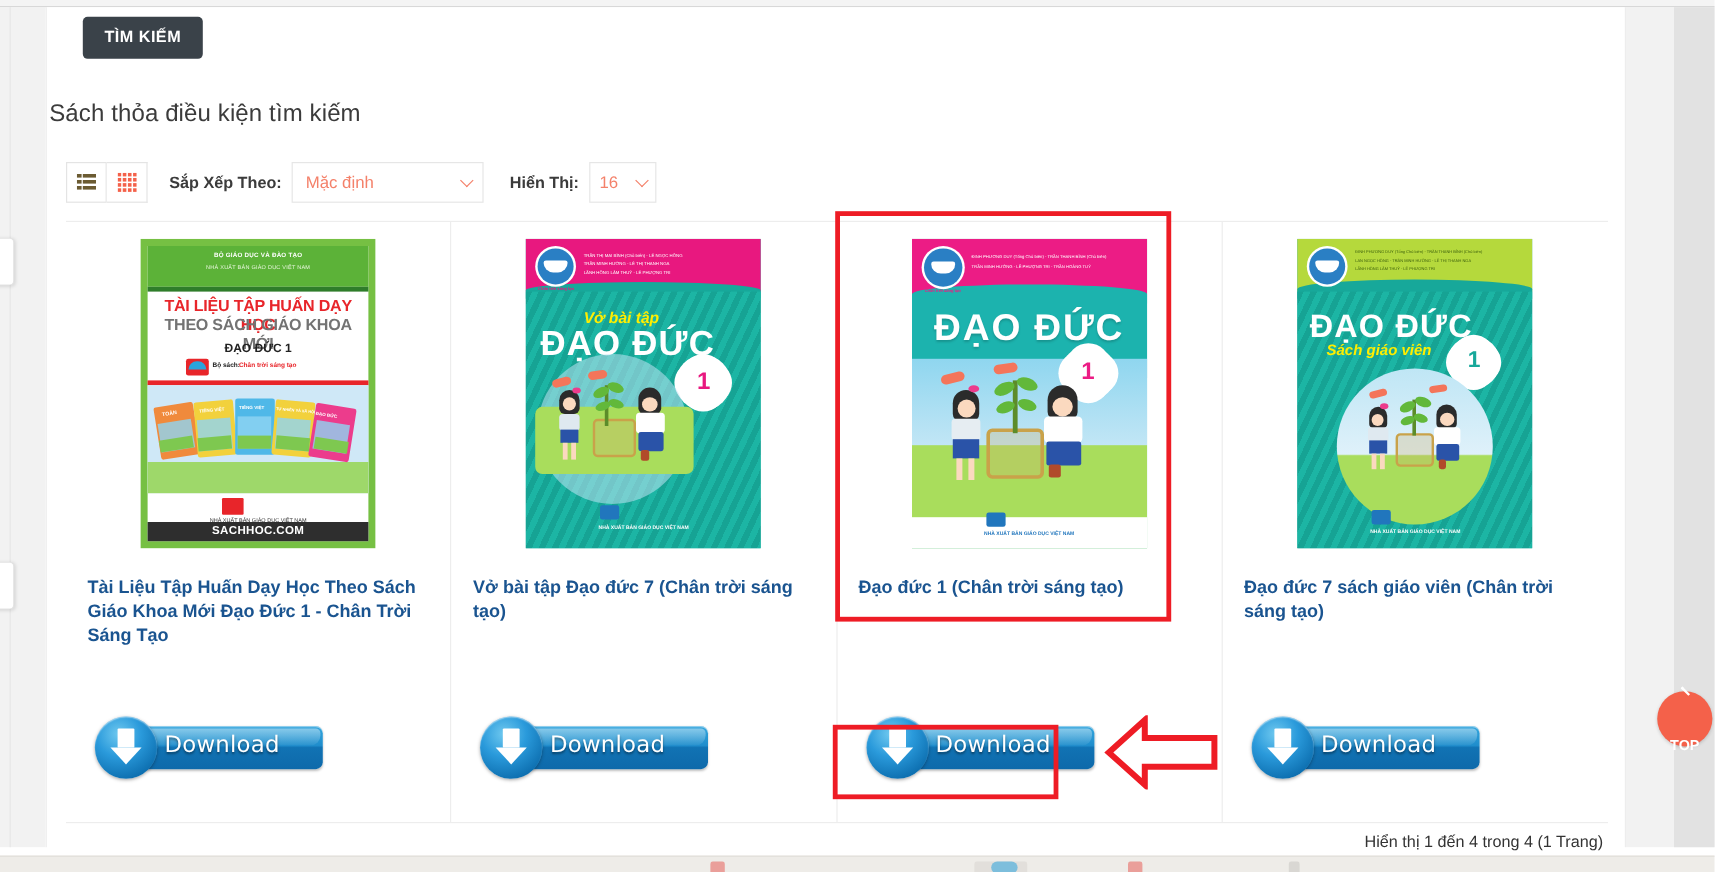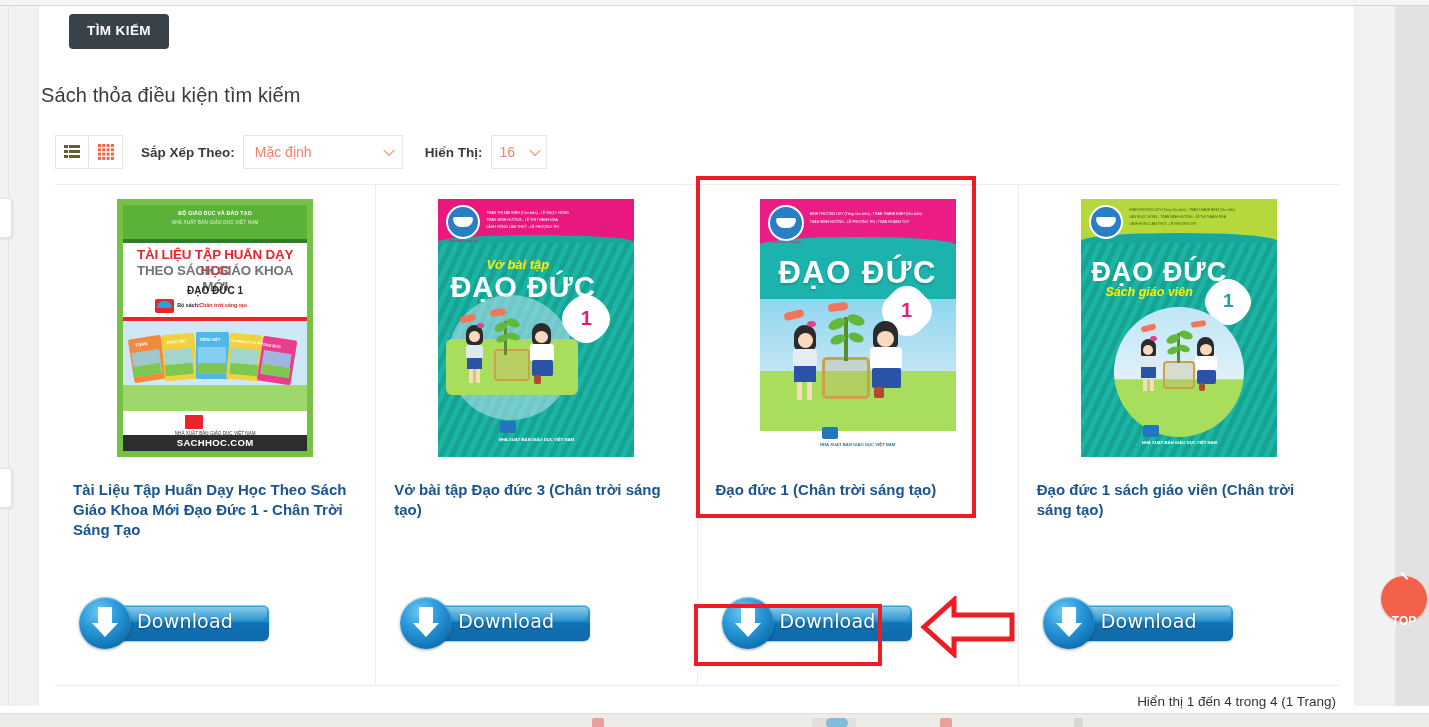--- a/index.html
+++ b/index.html
@@ -420,21 +420,21 @@
             <div class="abs" style="left:56px;top:150px;width:36px;height:32px;border:2.4px solid #c9a24a;border-radius:4px;background:rgba(210,180,110,.35);"></div>
             <div class="abs" style="left:66px;top:122px;width:3px;height:34px;background:#5c8c2a;"></div>
             <div class="abs" style="left:56px;top:124px;width:14px;height:8px;background:#62b83a;border-radius:50%;transform:rotate(-25deg);"></div>
             <div class="abs" style="left:68px;top:120px;width:14px;height:8px;background:#62b83a;border-radius:50%;transform:rotate(20deg);"></div>
             <div class="abs" style="left:58px;top:136px;width:13px;height:7px;background:#62b83a;border-radius:50%;transform:rotate(-20deg);"></div>
             <div class="abs" style="left:69px;top:134px;width:13px;height:7px;background:#62b83a;border-radius:50%;transform:rotate(18deg);"></div>
             <div class="abs" style="left:62px;top:222px;width:16px;height:12px;background:#2176bd;border-radius:2px;"></div>
             <div class="abs ctr" style="left:6px;top:238px;right:6px;font-size:4.2px;font-weight:bold;color:#ffffff;">NHÀ XUẤT BẢN GIÁO DỤC VIỆT NAM</div>
           </div>
         </div>
-        <div class="p-title">Vở bài tập Đạo đức 3 (Chân trời sáng tạo)</div>
+        <div class="p-title">Vở bài tập Đạo đức 7 (Chân trời sáng tạo)</div>
         <div class="dl-wrap">
           <div class="dl-pill">
               <div class="gloss"></div>
             </div>
           <div class="dl-text">Download</div>
           <div class="dl-circle">
             <div class="dl-arrow">
                 <div class="stem"></div>
                 <div class="head"></div>
               </div>
@@ -541,21 +541,21 @@
             <div class="abs" style="left:82px;top:162px;width:32px;height:28px;border:2.2px solid #c9a24a;border-radius:4px;background:rgba(205,175,110,.3);"></div>
             <div class="abs" style="left:96px;top:134px;width:3px;height:30px;background:#5c8c2a;"></div>
             <div class="abs" style="left:85px;top:136px;width:14px;height:8px;background:#62b83a;border-radius:50%;transform:rotate(-25deg);"></div>
             <div class="abs" style="left:98px;top:132px;width:14px;height:8px;background:#62b83a;border-radius:50%;transform:rotate(20deg);"></div>
             <div class="abs" style="left:86px;top:148px;width:12px;height:7px;background:#62b83a;border-radius:50%;transform:rotate(-20deg);"></div>
             <div class="abs" style="left:97px;top:146px;width:12px;height:7px;background:#62b83a;border-radius:50%;transform:rotate(18deg);"></div>
             <div class="abs" style="left:62px;top:226px;width:16px;height:12px;background:#2176bd;border-radius:2px;"></div>
             <div class="abs ctr" style="left:6px;top:241px;right:6px;font-size:4.2px;font-weight:bold;color:#ffffff;">NHÀ XUẤT BẢN GIÁO DỤC VIỆT NAM</div>
           </div>
         </div>
-        <div class="p-title">Đạo đức 1 sách giáo viên (Chân trời sáng tạo)</div>
+        <div class="p-title">Đạo đức 7 sách giáo viên (Chân trời sáng tạo)</div>
         <div class="dl-wrap">
           <div class="dl-pill">
               <div class="gloss"></div>
             </div>
           <div class="dl-text">Download</div>
           <div class="dl-circle">
             <div class="dl-arrow">
                 <div class="stem"></div>
                 <div class="head"></div>
               </div>

